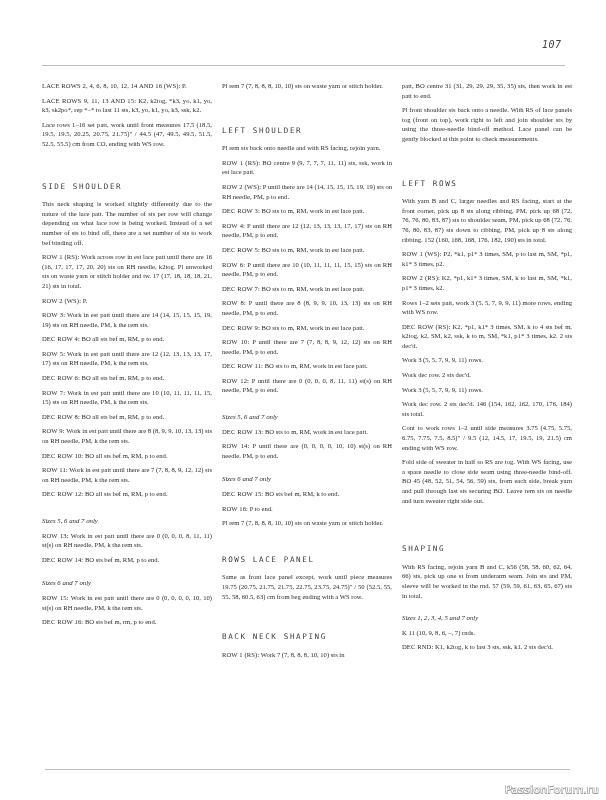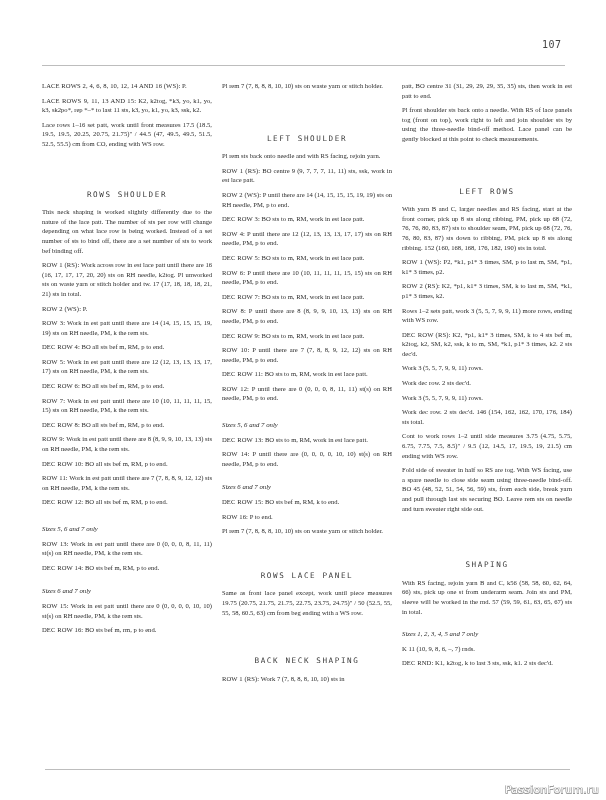--- a/index.html
+++ b/index.html
@@ -1,47 +1,47 @@
 <!DOCTYPE html>
 <html><head>
 <meta charset="utf-8">
 <style>
   html, body { margin:0; padding:0; }
   body { width:606px; height:800px; background:#ffffff; position:relative; overflow:hidden;
          font-family:"Liberation Serif", serif; color:#2a2a2a; }
   .page-number { position:absolute; left:542px; top:39px; font-family:"DejaVu Sans Mono", monospace;
-                 font-size:10px; color:#444; letter-spacing:0.5px; }
+                 font-size:10px; color:#444; letter-spacing:0.5px;font-style:italic; }
   .rule { position:absolute; height:1px; background:#bdbdbd; }
   .rule.top { left:42px; top:65px; width:523px; }
   .rule.bottom { left:45px; top:769px; width:525px; }
   .col { position:absolute; top:81px; width:170px; font-size:6.6px; line-height:9.6px; }
   .col1 { left:42px; }
   .col2 { left:222px; }
   .col3 { left:402px; }
   .p { margin:0 0 5px 0; text-align:justify; }
   .lbl { font-variant:small-caps; font-size:6.6px; letter-spacing:0.1px; }
   .heading { font-family:"DejaVu Sans Mono", monospace; font-size:7.6px; letter-spacing:1.6px;
-             color:#3a3a3a; margin:16px 0 8px 0;text-align:center; }
+             color:#3a3a3a; margin:8px 0 8px 0; }
   .sub { font-style:italic; margin:0 0 5px 0; font-size:6.8px; }
   .watermark { position:absolute; left:505px; top:783px; font-family:"DejaVu Sans", sans-serif;
                font-size:11px; color:#ffffff; letter-spacing:0.2px;
                text-shadow:-0.5px -0.5px 0 #9a9a9a, 0.5px -0.5px 0 #9a9a9a, -0.5px 0.5px 0 #9a9a9a, 0.5px 0.5px 0 #9a9a9a; }
 </style>
 </head>
 <body>
 
 <div class="page-number">107</div>
 <div class="rule top"></div>
 
 <div class="col col1">
   <p class="p"><span class="lbl">LACE ROWS 2, 4, 6, 8, 10, 12, 14 AND 16 (WS):</span><span> P.</span></p>
   <p class="p"><span class="lbl">LACE ROWS 9, 11, 13 AND 15:</span><span> K2, k2tog, *k3, yo, k1, yo, k3, sk2po*, rep *–* to last 11 sts, k3, yo, k1, yo, k3, ssk, k2.</span></p>
   <p class="p">Lace rows 1–16 set patt, work until front measures 17.5 (18.5, 19.5, 19.5, 20.25, 20.75, 21.75)" / 44.5 (47, 49.5, 49.5, 51.5, 52.5, 55.5) cm from CO, ending with WS row.</p>
   <div style="height:20px"></div>
-  <div class="heading">ROWS SHOULDER</div>
+  <div class="heading">SIDE SHOULDER</div>
   <p class="p">This neck shaping is worked slightly differently due to the nature of the lace patt. The number of sts per row will change depending on what lace row is being worked. Instead of a set number of sts to bind off, there are a set number of sts to work bef binding off.</p>
   <p class="p"><span class="lbl">ROW 1 (RS):</span><span> Work across row in est lace patt until there are 16 (16, 17, 17, 17, 20, 20) sts on RH needle, k2tog. Pl unworked sts on waste yarn or stitch holder and tw. 17 (17, 18, 18, 18, 21, 21) sts in total.</span></p>
   <p class="p"><span class="lbl">ROW 2 (WS):</span><span> P.</span></p>
   <p class="p"><span class="lbl">ROW 3:</span><span> Work in est patt until there are 14 (14, 15, 15, 15, 19, 19) sts on RH needle, PM, k the rem sts.</span></p>
   <p class="p"><span class="lbl">DEC ROW 4:</span><span> BO all sts bef m, RM, p to end.</span></p>
   <p class="p"><span class="lbl">ROW 5:</span><span> Work in est patt until there are 12 (12, 13, 13, 13, 17, 17) sts on RH needle, PM, k the rem sts.</span></p>
   <p class="p"><span class="lbl">DEC ROW 6:</span><span> BO all sts bef m, RM, p to end.</span></p>
   <p class="p"><span class="lbl">ROW 7:</span><span> Work in est patt until there are 10 (10, 11, 11, 11, 15, 15) sts on RH needle, PM, k the rem sts.</span></p>
   <p class="p"><span class="lbl">DEC ROW 8:</span><span> BO all sts bef m, RM, p to end.</span></p>
   <p class="p"><span class="lbl">ROW 9:</span><span> Work in est patt until there are 8 (8, 9, 9, 10, 13, 13) sts on RH needle, PM, k the rem sts.</span></p>

